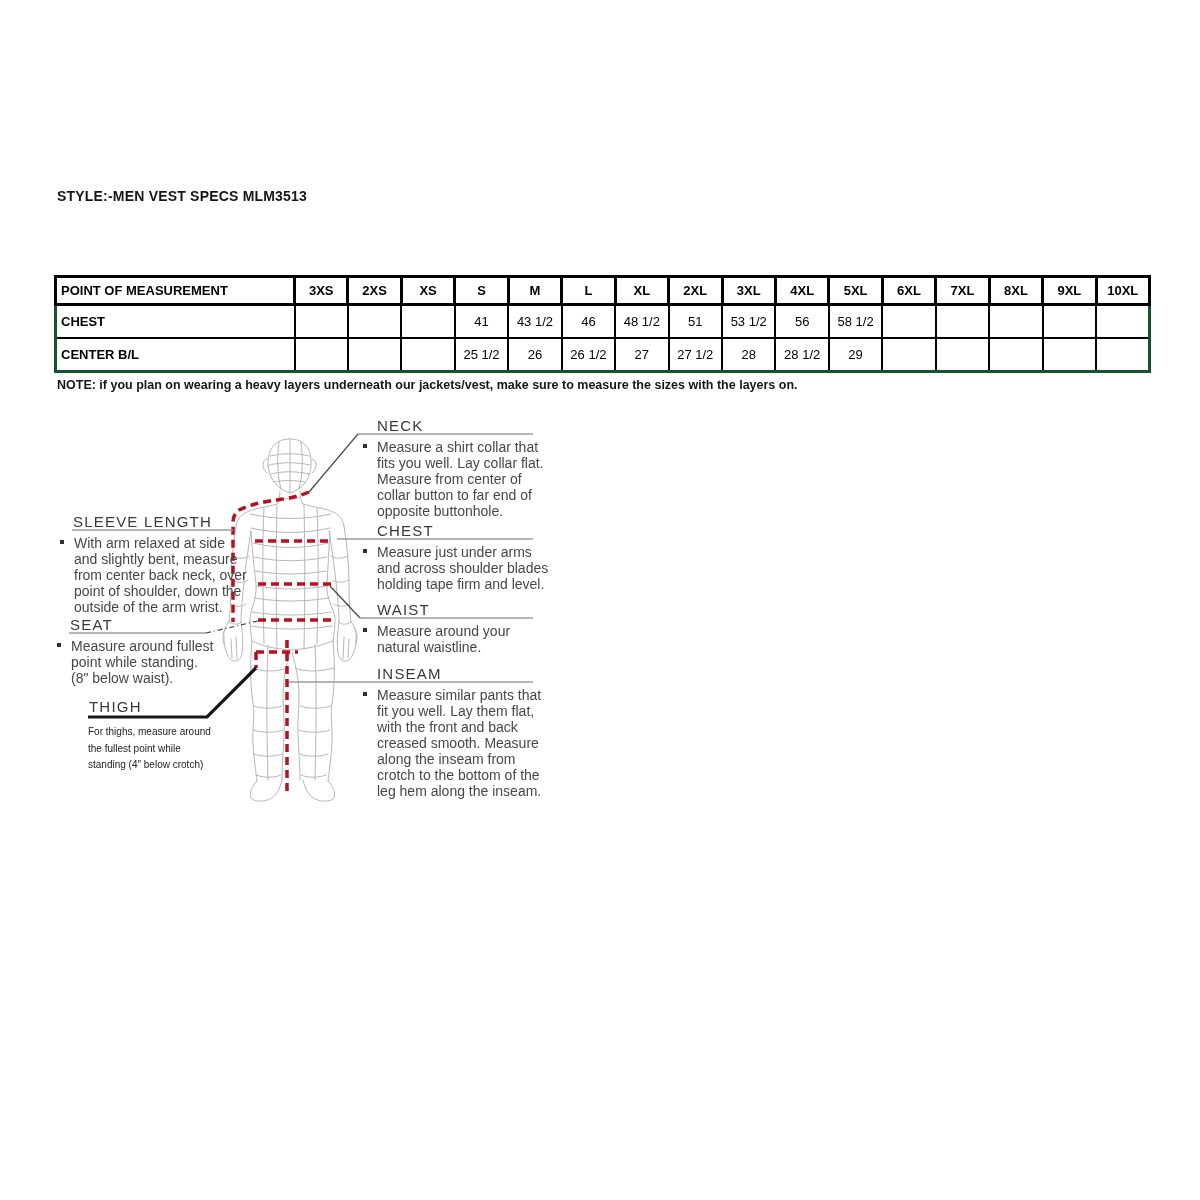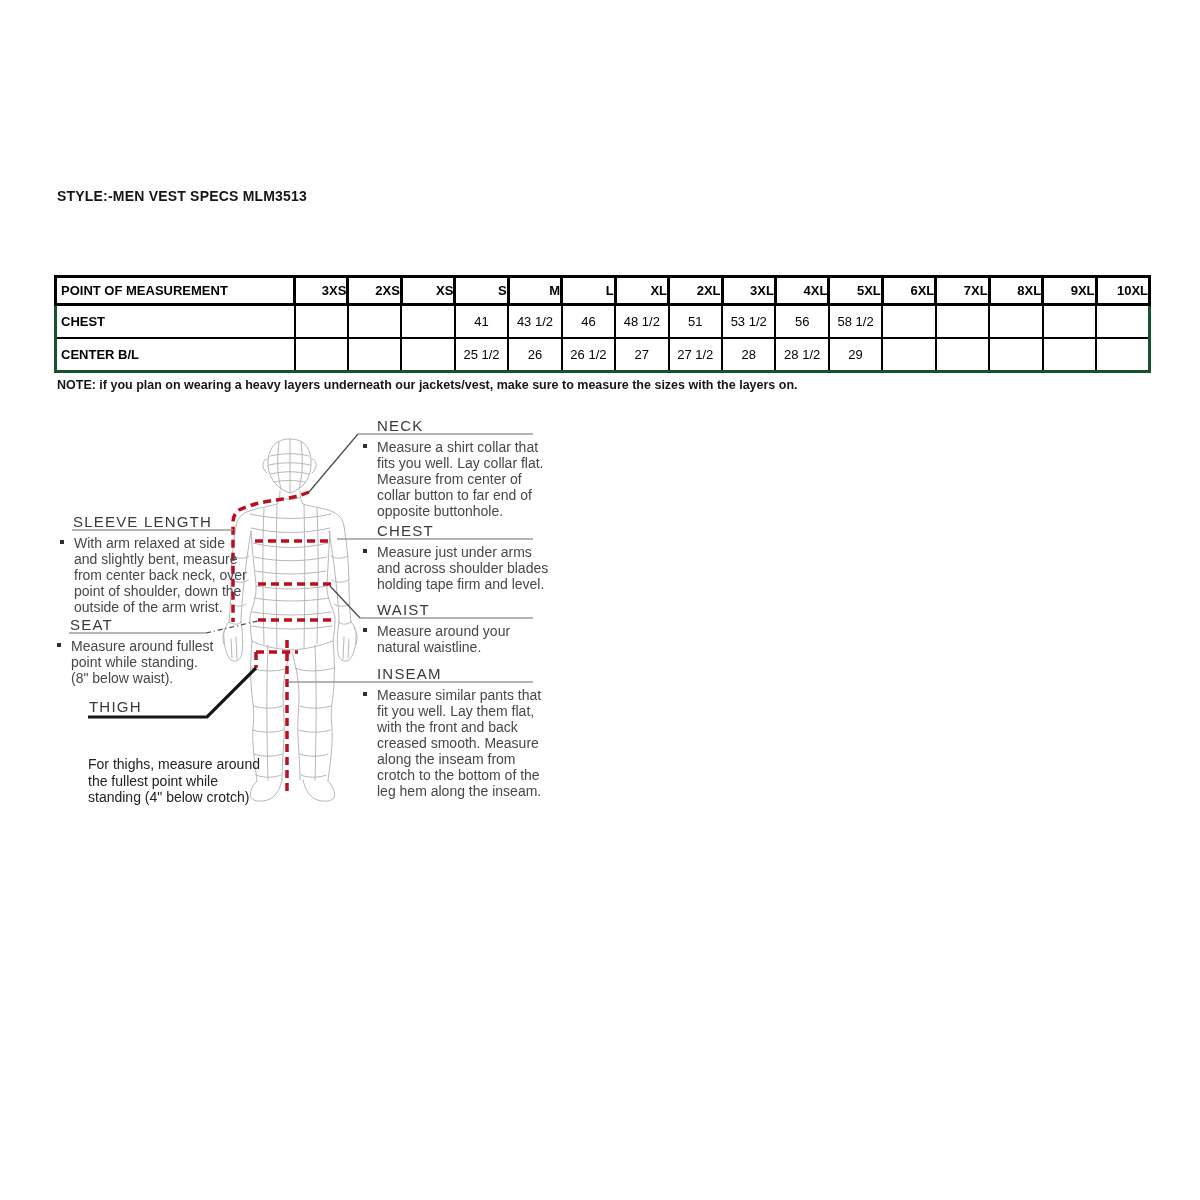--- a/index.html
+++ b/index.html
@@ -4,28 +4,28 @@
 <style>
   html,body{margin:0;padding:0;background:#fff;}
   .page{position:relative;width:1200px;height:909px;background:#ffffff;overflow:hidden;
         font-family:"Liberation Sans",sans-serif;color:#000;}
   .title{position:absolute;left:57px;top:188px;font-size:14px;font-weight:bold;color:#161616;letter-spacing:.2px;}
   .note{position:absolute;left:57px;top:378px;width:820px;font-size:12.5px;font-weight:bold;color:#161616;}
 
   table.size{position:absolute;left:54px;top:275px;width:1097px;border-collapse:collapse;table-layout:fixed;
              font-size:13px;color:#000;background:#fff;border:3px solid #14532d;}
   table.size col.pom{width:239px;}
-  table.size th{border:3px solid #000;font-weight:bold;height:25px;padding:0;text-align:right;}
+  table.size th{border:3px solid #000;font-weight:bold;height:25px;padding:0;text-align:center;}
   table.size th.pom{text-align:left;padding-left:4px;}
   table.size td{border:2px solid #000;height:31px;padding:0;text-align:center;font-weight:normal;}
   table.size td.pom{text-align:left;padding-left:4px;font-weight:bold;}
 
   .d-head{position:absolute;font-size:15px;letter-spacing:1.2px;color:#3a3a3a;white-space:nowrap;}
   .d-text{position:absolute;font-size:14px;line-height:16px;color:#474747;white-space:pre-line;}
-  .d-text-thigh{position:absolute;font-size:14px;line-height:16.5px;color:#222;white-space:pre-line;margin-top:32px;}
+  .d-text-thigh{position:absolute;font-size:10px;line-height:16.5px;color:#222;white-space:pre-line;}
   .d-bullet{position:absolute;width:4px;height:4px;background:#2e2e2e;}
   svg.diagram{position:absolute;left:0;top:400px;width:620px;height:420px;}
 </style>
 </head>
 <body>
 
 <div class="page">
 
   <div class="title">STYLE:-MEN VEST SPECS MLM3513</div>
 

